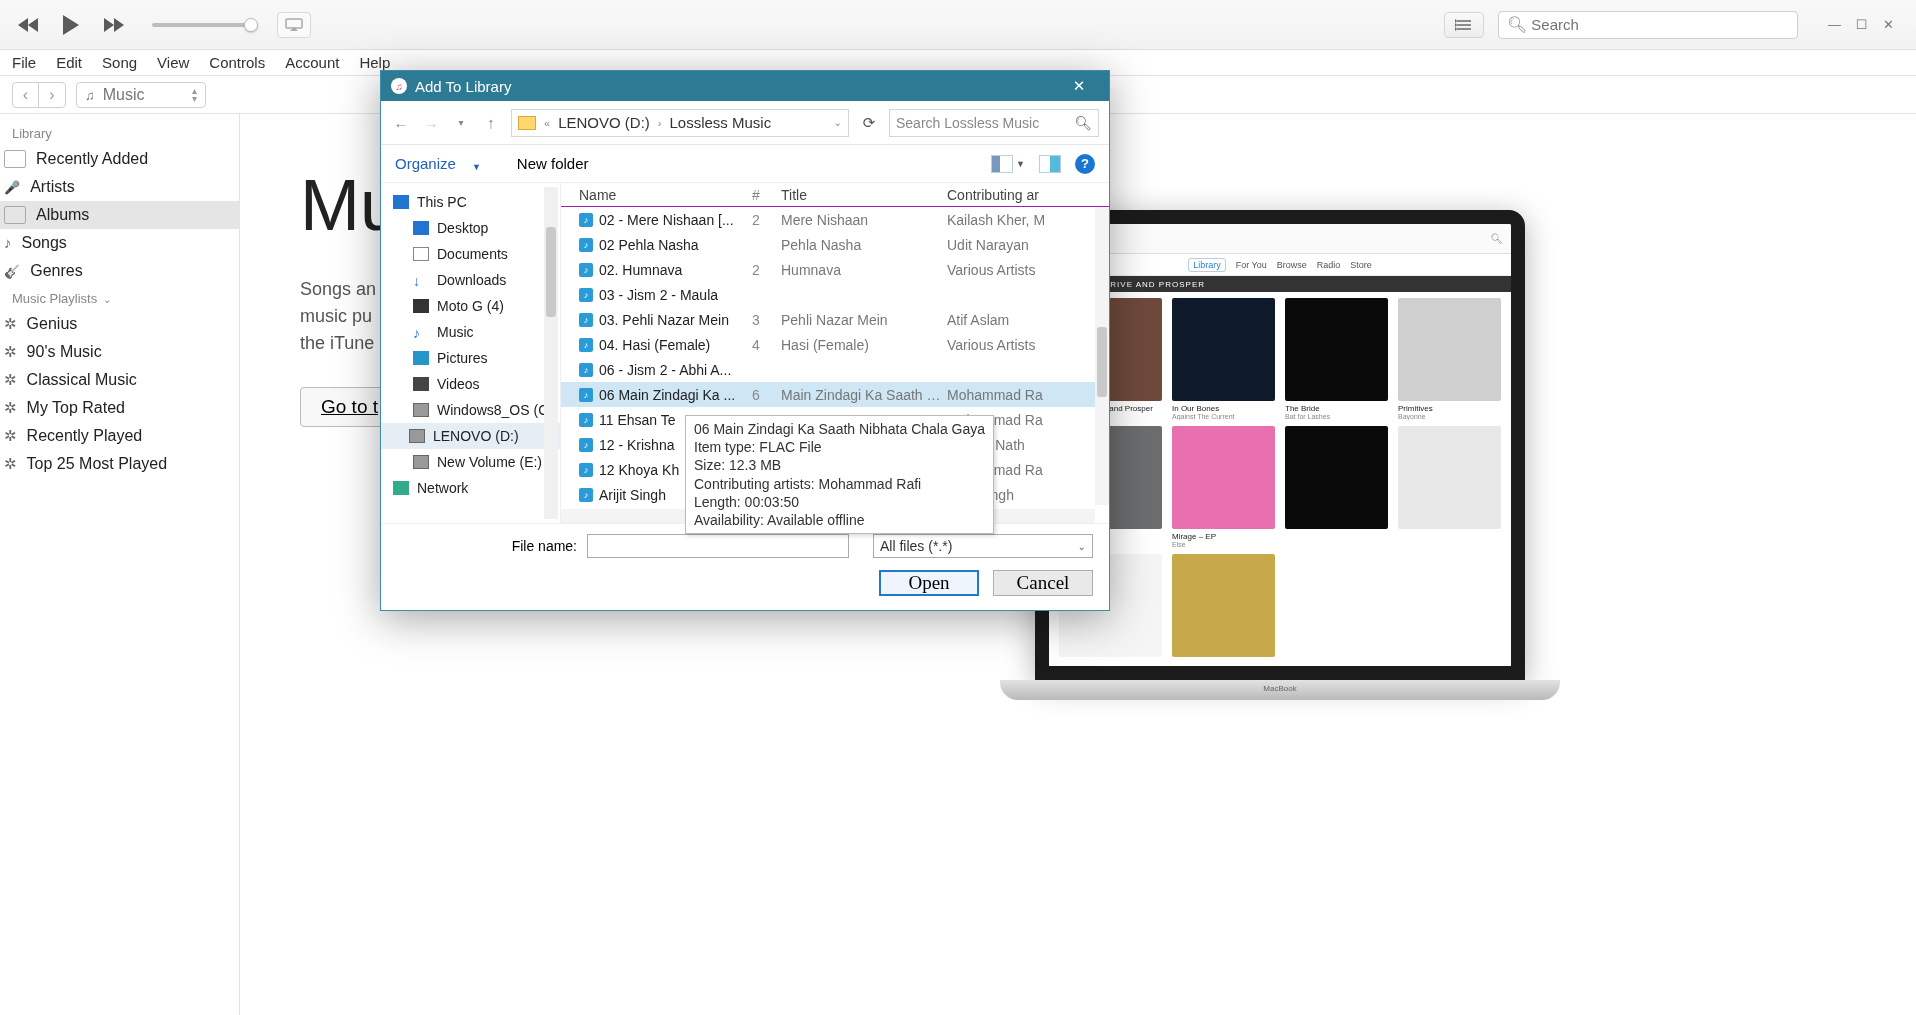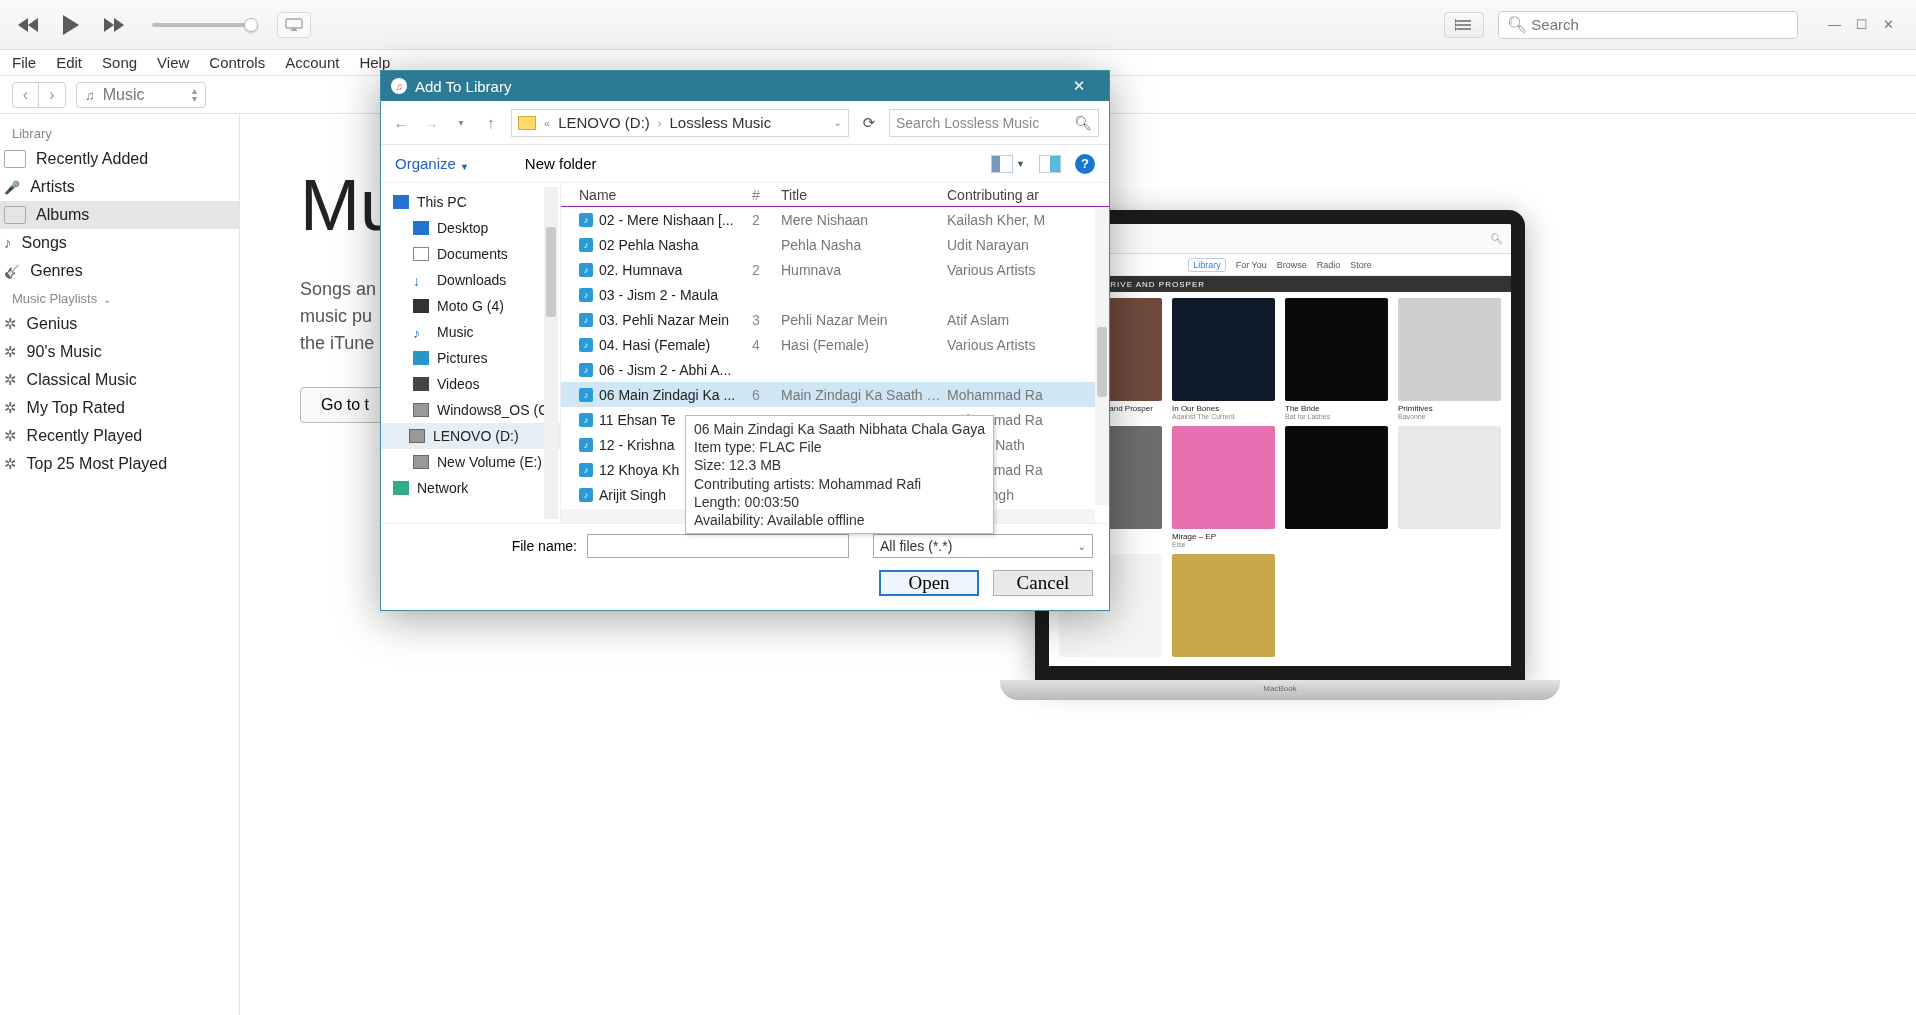--- a/index.html
+++ b/index.html
@@ -44,38 +44,38 @@
 .sb-item.selected { background: #e5e5e5; }
 .sb-icon-box { width: 22px; height: 18px; border: 1px solid #aaa; border-radius: 2px; display: inline-block; position: relative; }
 .sb-icon-mic::before { content: "🎤"; font-size: 13px; color: #666; }
 .sb-icon-note::before { content: "♪"; font-size: 15px; color: #666; }
 .sb-icon-gears::before { content: "✲"; font-size: 15px; color: #666; }
 .sb-icon-guitar::before { content: "🎸"; font-size: 13px; color: #666; filter: grayscale(100%); }
 
 .content { flex: 1; position: relative; padding: 50px 60px; }
 .big-title { font-size: 72px; color: #222; font-family: "Segoe UI Light", sans-serif; font-weight: 300; }
 .desc { margin-top: 30px; font-size: 18px; color: #555; line-height: 1.5; max-width: 600px; }
-.goto-btn { margin-top: 30px; border: 1px solid #bbb; border-radius: 4px; padding: 8px 20px; background: #f8f8f8; font-size: 16px; display: inline-block; }
+.goto-btn { margin-top: 30px; border: 1px solid #bbb; border-radius: 4px; padding: 8px 20px; background: #f8f8f8; font-size: 19px; display: inline-block; text-decoration: underline; }
 
 
 .dialog { position: absolute; left: 380px; top: 70px; width: 730px; background: #fff; border: 1px solid #3e8da8; box-shadow: 0 8px 40px rgba(0,0,0,.35); z-index: 50; }
 .dlg-title { height: 30px; background: #2c7a94; color: #fff; display: flex; align-items: center; padding: 0 10px; font-size: 15px; }
 .dlg-title .close { margin-left: auto; width: 40px; text-align: center; font-size: 15px; }
 .dlg-toolbar { height: 44px; display: flex; align-items: center; padding: 0 10px; gap: 10px; border-bottom: 1px solid #e5e5e5; font-size: 15px; color: #333; }
 .dlg-toolbar .arrow { color: #888; width: 20px; text-align: center; }
 .dlg-toolbar .arrow.fwd { color: #ccc; }
 .breadcrumb { display: flex; align-items: center; gap: 8px; border: 1px solid #d6d6d6; flex: 1; height: 28px; padding: 0 6px; }
 .breadcrumb .folder { width: 18px; height: 14px; background: #ffd86b; border: 1px solid #d9a93a; display: inline-block; }
 .breadcrumb .sep { color: #888; font-size: 11px; }
 .refresh { width: 20px; text-align: center; color: #555; }
 .dlg-search { border: 1px solid #d6d6d6; height: 28px; width: 210px; display: flex; align-items: center; padding: 0 6px; color: #888; font-size: 14px; }
 .dlg-search .magnifier { margin-left: auto; color: #555; }
 .dlg-row2 { height: 38px; display: flex; align-items: center; padding: 0 14px; border-bottom: 1px solid #eee; font-size: 15px; }
-.dlg-row2 .organize { color: #2060c0; display: flex; align-items: flex-end; gap: 4px; }
-.dlg-row2 .newfolder { margin-left: 56px; }
+.dlg-row2 .organize { color: #2060c0; display: flex; align-items: flex-end; gap: 16px; }
+.dlg-row2 .newfolder { margin-left: 36px; }
 .dlg-row2 .spacer { flex: 1; }
 .viewbtns { display: flex; align-items: center; gap: 14px; }
 .viewbtn { width: 22px; height: 18px; border: 1px solid #bcd; display: inline-flex; }
 .helpq { width: 20px; height: 20px; border-radius: 50%; background: #1976d2; color: #fff; display: flex; align-items: center; justify-content: center; font-size: 13px; font-weight: bold; }
 
 .dlg-body { display: flex; height: 340px; }
 .dlg-tree { width: 180px; border-right: 1px solid #eee; font-size: 14px; padding: 6px 0 6px 12px; position: relative; overflow: hidden; }
 .dlg-tree .scroll { position: absolute; right: 2px; top: 4px; bottom: 4px; width: 14px; background: #f0f0f0; }
 .dlg-tree .scroll .thumb { position: absolute; left: 2px; right: 2px; top: 40px; height: 90px; background: #c9c9c9; border-radius: 3px; }
 .tree-item { display: flex; align-items: center; gap: 8px; height: 26px; color: #222; white-space: nowrap; }

